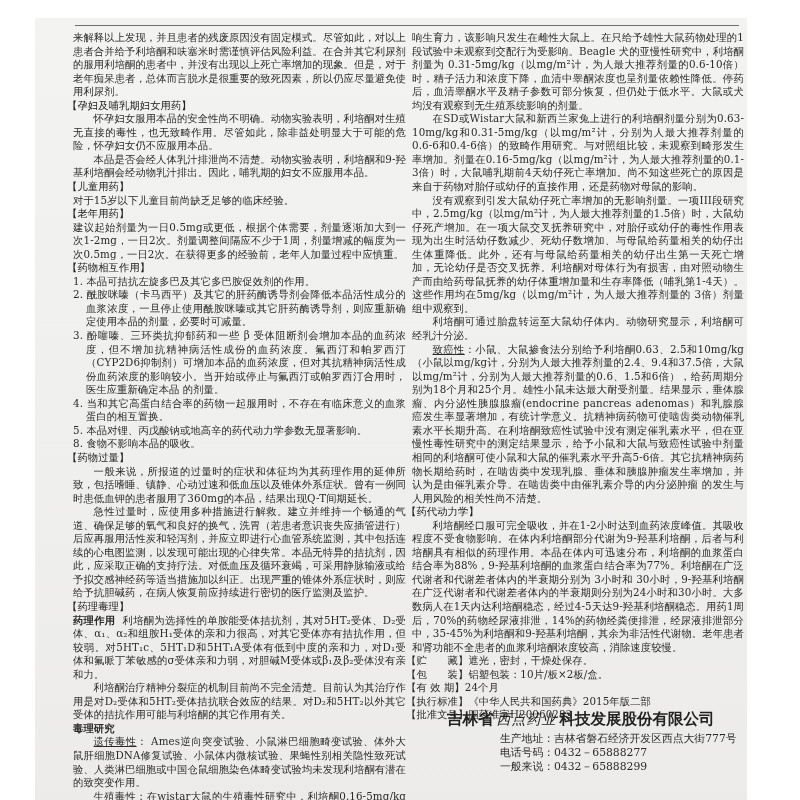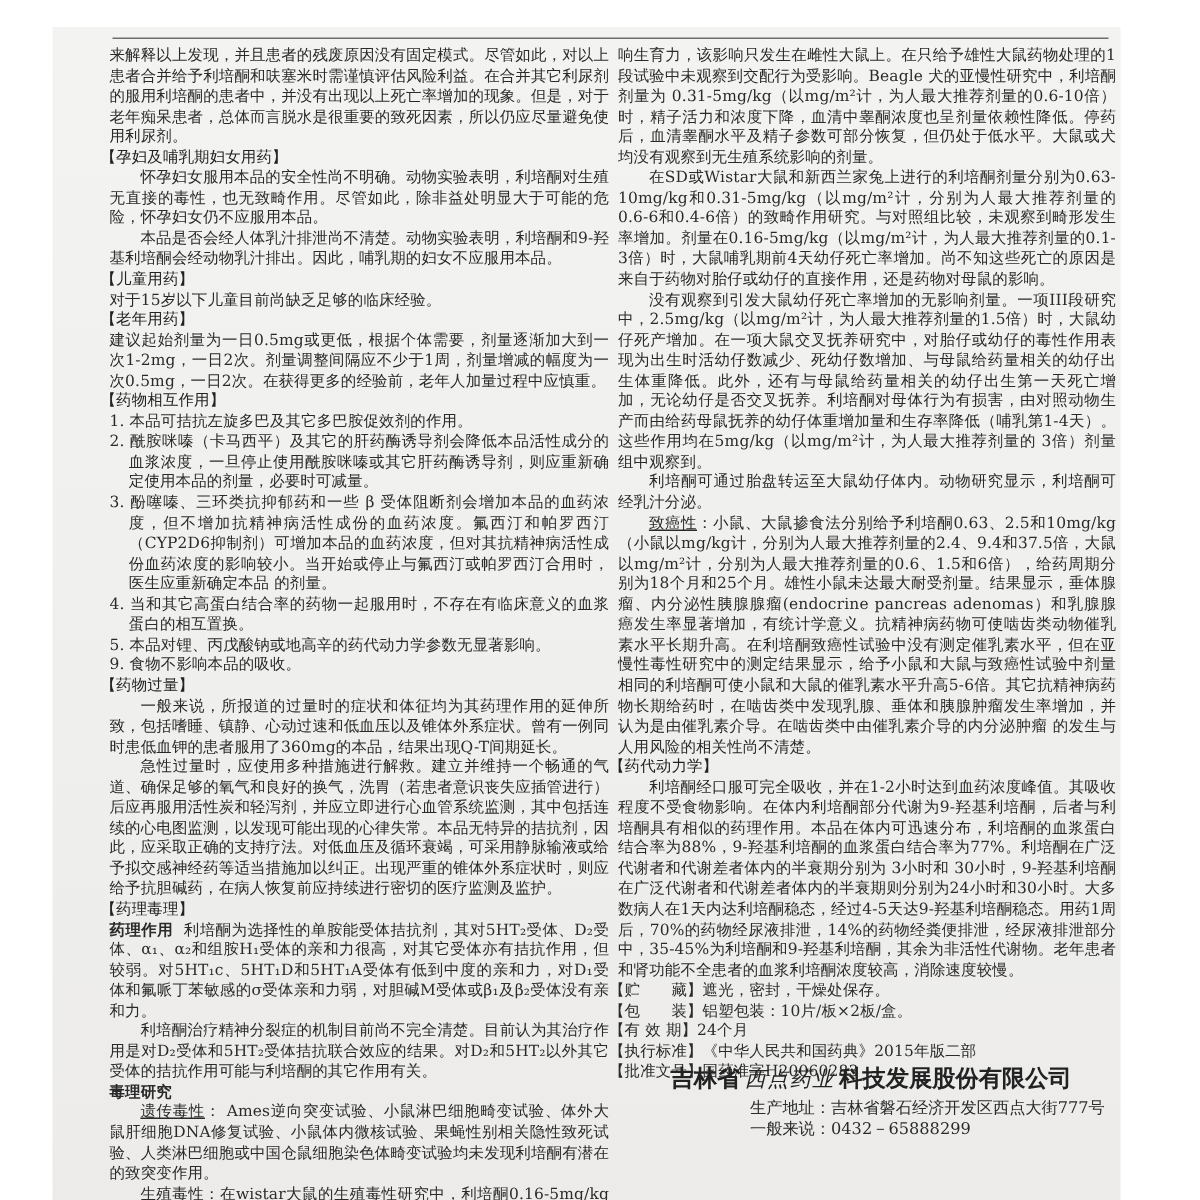--- a/index.html
+++ b/index.html
@@ -44,21 +44,21 @@
     <div class="hd">【老年用药】</div>
     <p class="p noind">建议起始剂量为一日0.5mg或更低，根据个体需要，剂量逐渐加大到一次1-2mg，一日2次。剂量调整间隔应不少于1周，剂量增减的幅度为一次0.5mg，一日2次。在获得更多的经验前，老年人加量过程中应慎重。</p>
 
     <div class="hd">【药物相互作用】</div>
     <div class="list">
       <p class="li">1. 本品可拮抗左旋多巴及其它多巴胺促效剂的作用。</p>
       <p class="li">2. 酰胺咪嗪（卡马西平）及其它的肝药酶诱导剂会降低本品活性成分的血浆浓度，一旦停止使用酰胺咪嗪或其它肝药酶诱导剂，则应重新确定使用本品的剂量，必要时可减量。</p>
       <p class="li">3. 酚噻嗪、三环类抗抑郁药和一些 β 受体阻断剂会增加本品的血药浓度，但不增加抗精神病活性成份的血药浓度。氟西汀和帕罗西汀（CYP2D6抑制剂）可增加本品的血药浓度，但对其抗精神病活性成份血药浓度的影响较小。当开始或停止与氟西汀或帕罗西汀合用时，医生应重新确定本品 的剂量。</p>
       <p class="li">4. 当和其它高蛋白结合率的药物一起服用时，不存在有临床意义的血浆蛋白的相互置换。</p>
       <p class="li">5. 本品对锂、丙戊酸钠或地高辛的药代动力学参数无显著影响。</p>
-      <p class="li">9. 食物不影响本品的吸收。</p>
+      <p class="li">8. 食物不影响本品的吸收。</p>
     </div>
 
     <div class="hd">【药物过量】</div>
     <p class="p">一般来说，所报道的过量时的症状和体征均为其药理作用的延伸所致，包括嗜睡、镇静、心动过速和低血压以及锥体外系症状。曾有一例同时患低血钾的患者服用了360mg的本品，结果出现Q-T间期延长。</p>
     <p class="p">急性过量时，应使用多种措施进行解救。建立并维持一个畅通的气道、确保足够的氧气和良好的换气，洗胃（若患者意识丧失应插管进行）后应再服用活性炭和轻泻剂，并应立即进行心血管系统监测，其中包括连续的心电图监测，以发现可能出现的心律失常。本品无特异的拮抗剂，因此，应采取正确的支持疗法。对低血压及循环衰竭，可采用静脉输液或给予拟交感神经药等适当措施加以纠正。出现严重的锥体外系症状时，则应给予抗胆碱药，在病人恢复前应持续进行密切的医疗监测及监护。</p>
 
     <div class="hd">【药理毒理】</div>
     <p class="p noind"><span class="b">药理作用</span>&nbsp;&nbsp;<span>利培酮为选择性的单胺能受体拮抗剂，其对5HT₂受体、D₂受体、α₁、α₂和组胺H₁受体的亲和力很高，对其它受体亦有拮抗作用，但较弱。对5HT₁c、5HT₁D和5HT₁A受体有低到中度的亲和力，对D₁受体和氟哌丁苯敏感的σ受体亲和力弱，对胆碱M受体或β₁及β₂受体没有亲和力。</span></p>
     <p class="p">利培酮治疗精神分裂症的机制目前尚不完全清楚。目前认为其治疗作用是对D₂受体和5HT₂受体拮抗联合效应的结果。对D₂和5HT₂以外其它受体的拮抗作用可能与利培酮的其它作用有关。</p>
     <div class="b">毒理研究</div>
@@ -85,15 +85,16 @@
     </div>
   </div>
 </div>
 
 <div class="company">
   <div class="cname">
     <span>吉林省</span><span class="brand">西点药业</span><span>科技发展股份有限公司</span>
   </div>
   <div class="contact">
     <div><span class="lbl">生产地址：</span><span class="val">吉林省磐石经济开发区西点大街777号</span></div>
+    <div><span class="lbl">电话号码：</span><span class="val">0432－65888277</span></div>
     <div><span class="lbl">一般来说：</span><span class="val">0432－65888299</span></div>
   </div>
 </div>
 
 </body></html>

